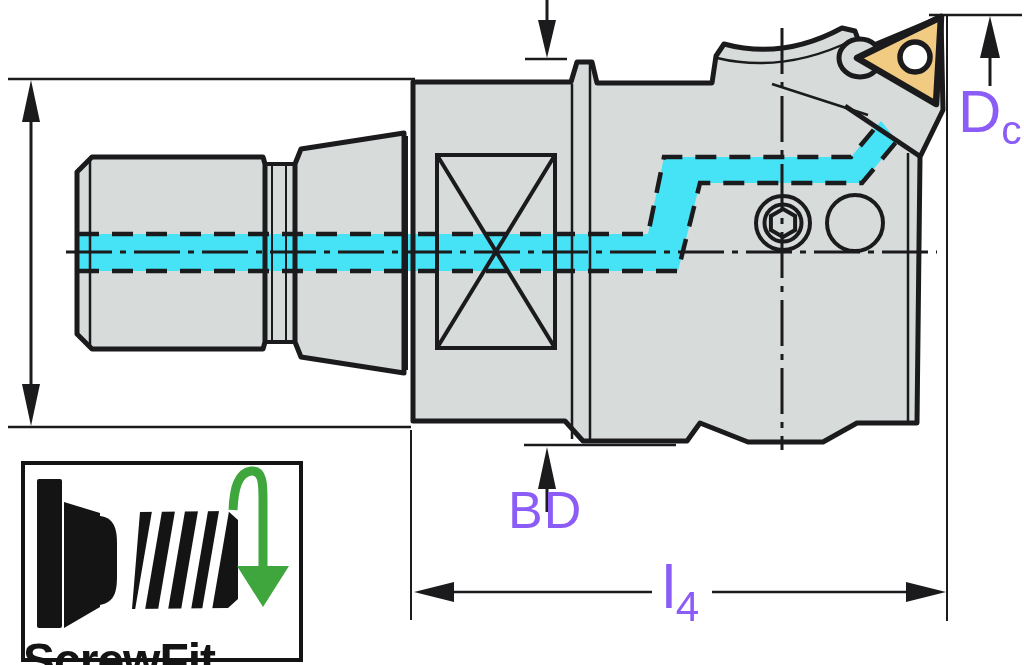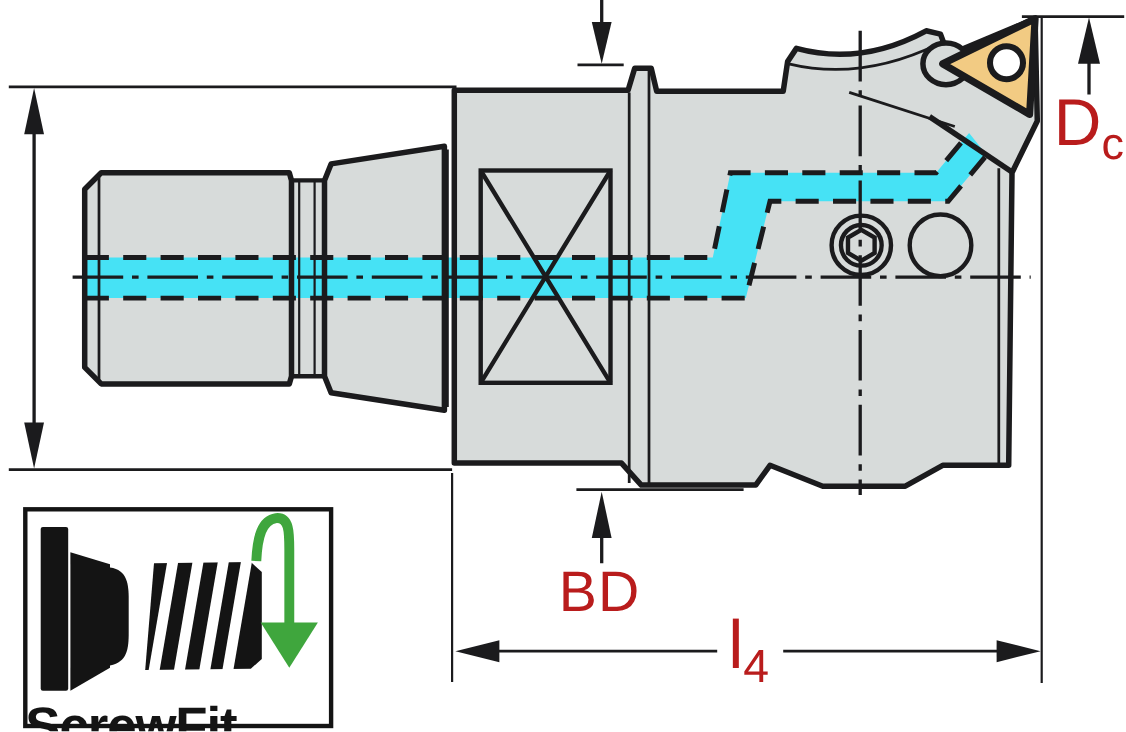--- a/index.html
+++ b/index.html
@@ -1,23 +1,23 @@
 <!DOCTYPE html>
 <html><head>
 <meta charset="utf-8">
 <style>
   html,body{margin:0;padding:0;background:#ffffff;}
   .stage{position:relative;width:1024px;height:665px;overflow:hidden;
          font-family:"Liberation Sans",sans-serif;background:#fff;}
   .stage svg{position:absolute;left:0;top:0;}
-  .lbl{position:absolute;color:#b91c1c;line-height:1;white-space:nowrap;}
+  .lbl{position:absolute;color:#8b5cf6;line-height:1;white-space:nowrap;}
   .lbl .sub{font-size:0.68em;vertical-align:-0.30em;}
   .lbl-d1{left:8px;top:224px;font-size:60px;}
   .lbl-dc{left:958px;top:82px;font-size:60px;}
-  .lbl-bd{left:508px;top:512px;font-size:52px;letter-spacing:1px;}
+  .lbl-bd{left:508px;top:484px;font-size:52px;letter-spacing:1px;}
   .lbl-l4{left:662px;top:556px;font-size:62px;}
   .lbl-logo{left:23px;top:605px;width:278px;
             font-size:48px;font-weight:bold;letter-spacing:-1px;color:#141414;margin-top:32px;}
 </style>
 </head>
 <body>
 
 <div class="stage">
 
 <svg width="1024" height="665" viewBox="0 0 1024 665">

